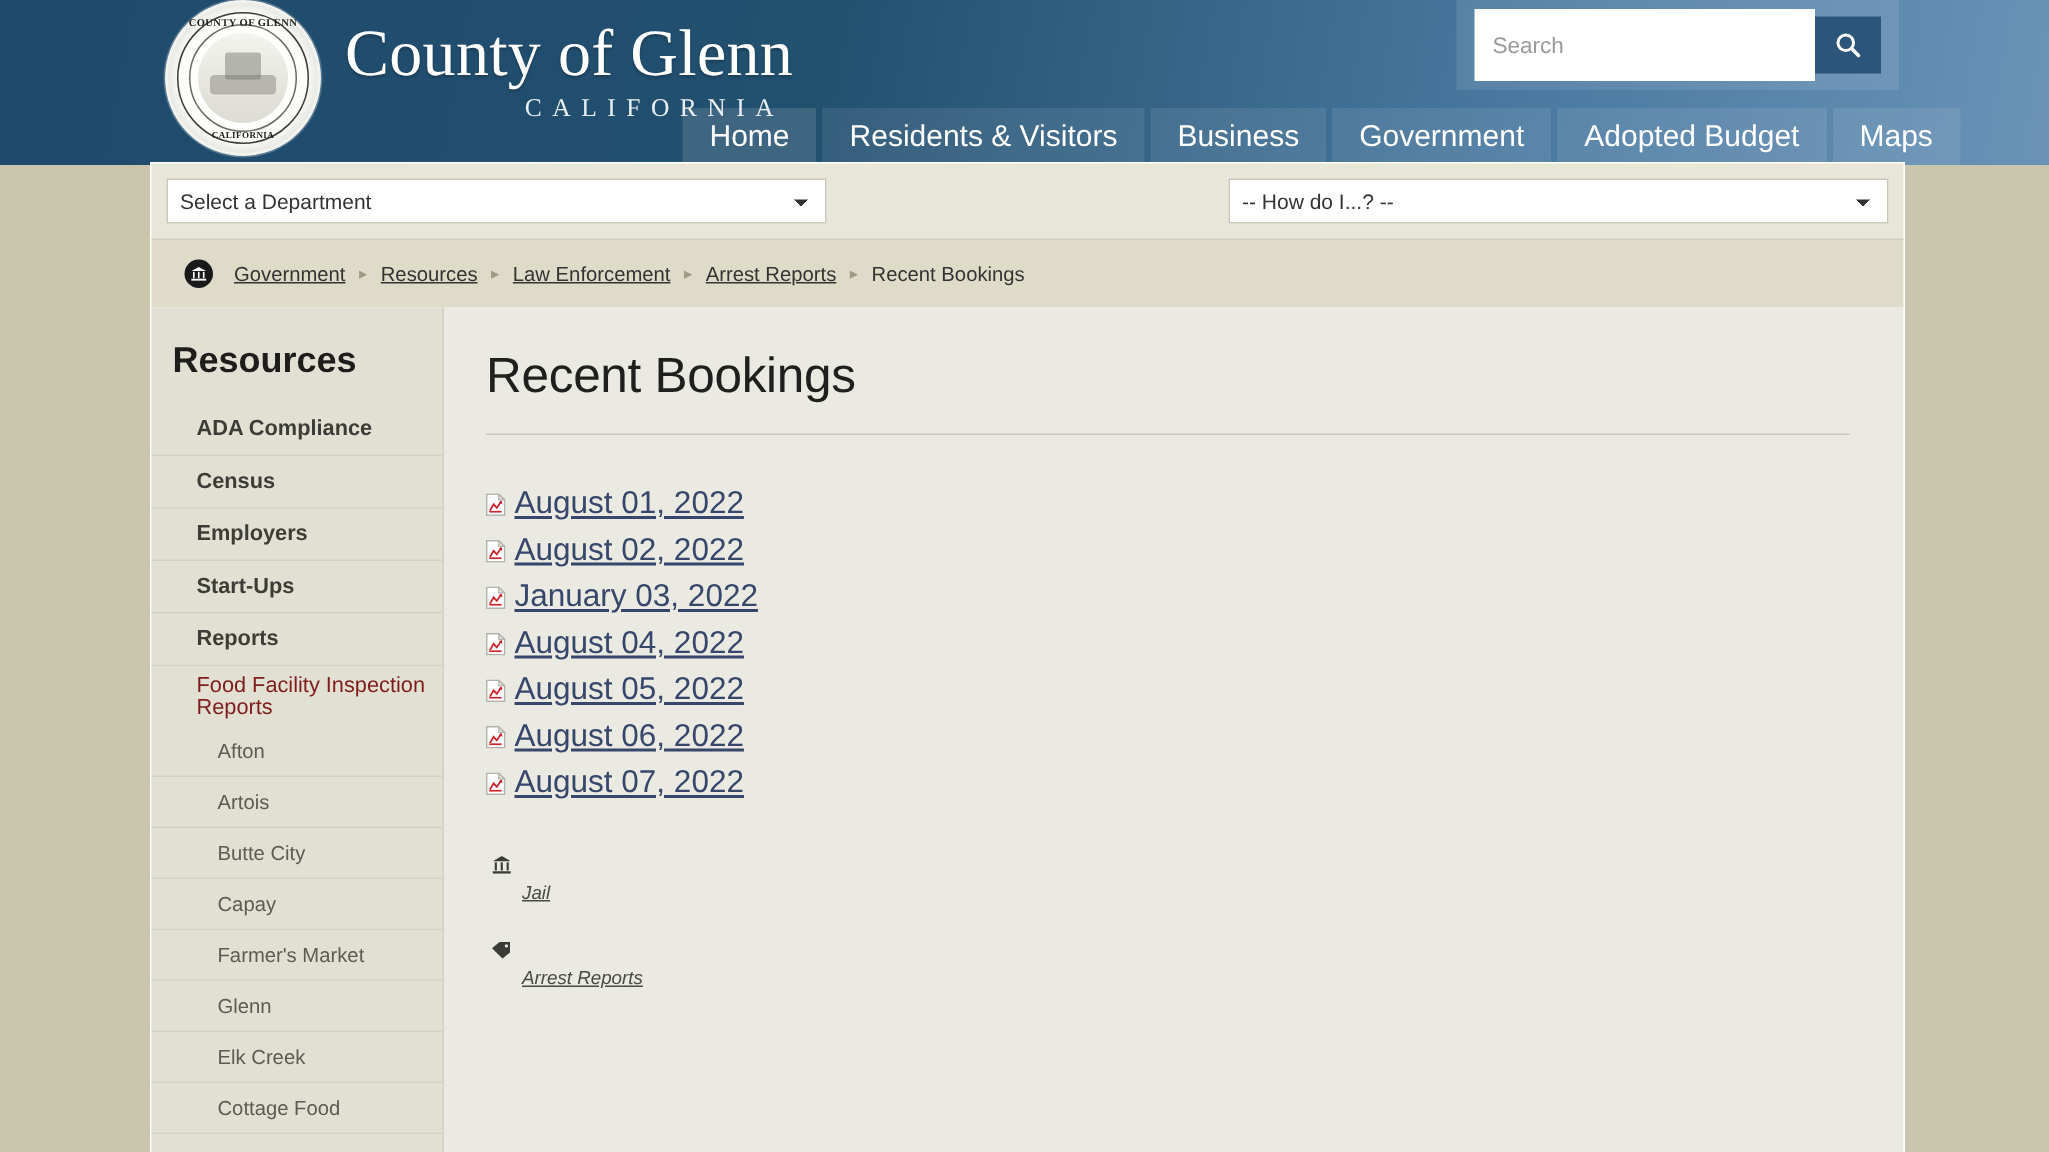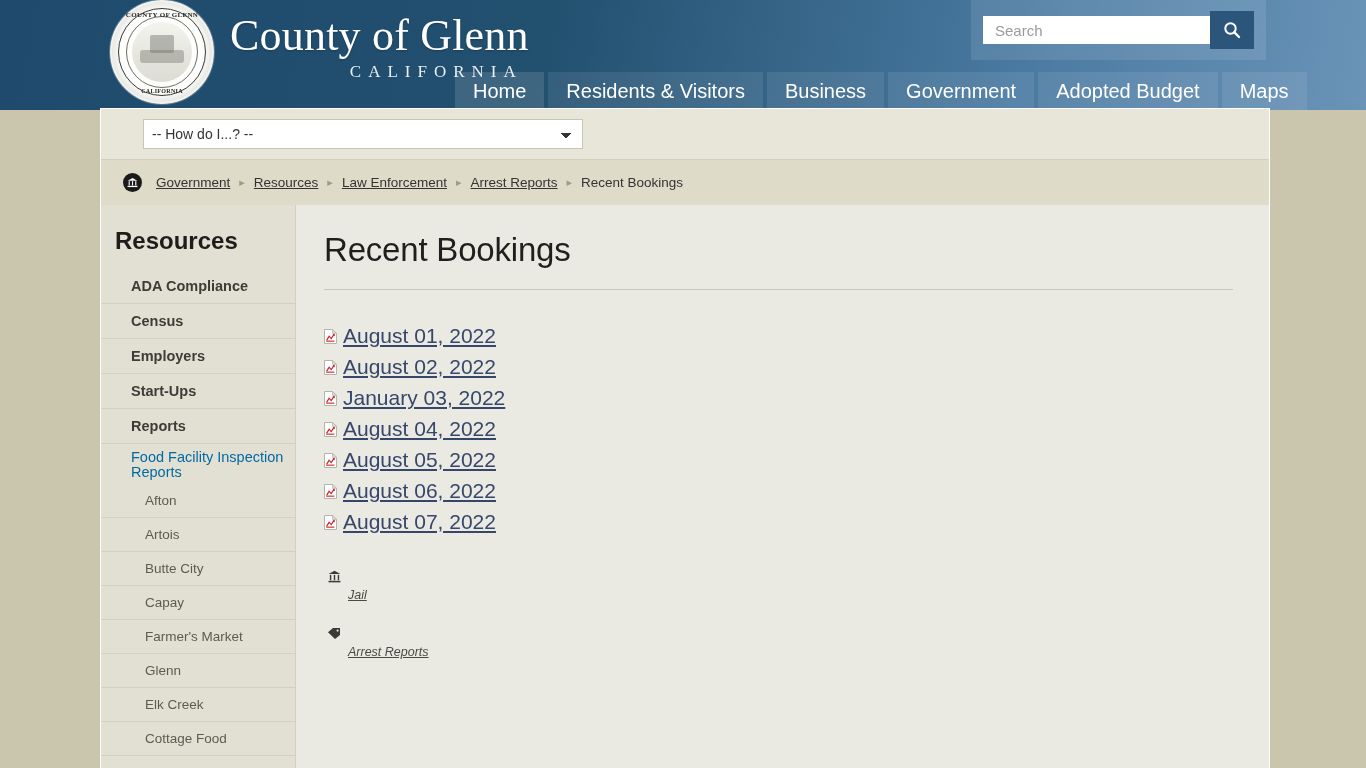--- a/index.html
+++ b/index.html
@@ -96,21 +96,21 @@
   }
 
   .searchbox {
     position: absolute; left: 971px; top: 0px;
     width: 295px; height: 60px;
     background: rgba(255,255,255,0.10);
     display: flex; align-items: center;
     padding: 10px 12px;
   }
   .searchbox input {
-    flex: 1; height: 28px;
+    flex: 1; height: 48px;
     border: none; outline: none;
     background: #ffffff;
     font-size: 15px;
     color: #555;
     padding: 4px 12px;
     font-family: "Liberation Sans", sans-serif;
   }
   .searchbox input::placeholder { color: #9a9a9a; }
   .searchbtn {
     width: 44px; height: 38px;
@@ -217,21 +217,21 @@
   .side-item {
     font-size: 14.5px;
     font-weight: bold;
     color: #3d3d38;
     padding: 9px 10px 9px 30px;
     border-bottom: 1px solid #d3d1c2;
     cursor: pointer;
   }
   .side-item.plain {
     font-weight: normal;
-    color: #0369a1;
+    color: #7f1d1d;
     border-bottom: none;
     padding: 6px 10px 4px 30px;
     line-height: 15px;
   }
   .side-sub {
     font-size: 13.5px;
     font-weight: normal;
     color: #5d5b52;
     padding: 9px 10px 9px 44px;
     border-bottom: 1px solid #d3d1c2;
@@ -312,20 +312,21 @@
       <a href="#">Business</a>
       <a href="#">Government</a>
       <a href="#">Adopted Budget</a>
       <a href="#">Maps</a>
     </div>
 </div>
 
 <div class="shell">
 
   <div class="toolsbar">
+    <select class="sel" id="dept-select"><option>Select a Department</option></select>
     <select class="sel" id="howdoi-select"><option>-- How do I...? --</option></select>
   </div>
 
   <div class="crumbbar">
     <span class="crumb-icon">
       <svg width="11" height="11" viewBox="0 0 12 12">
         <polygon points="6,1 11.3,4 0.7,4" fill="#fff"></polygon>
         <rect x="1.8" y="4.6" width="1.2" height="4.6" fill="#fff"></rect>
         <rect x="5.4" y="4.6" width="1.2" height="4.6" fill="#fff"></rect>
         <rect x="9" y="4.6" width="1.2" height="4.6" fill="#fff"></rect>

